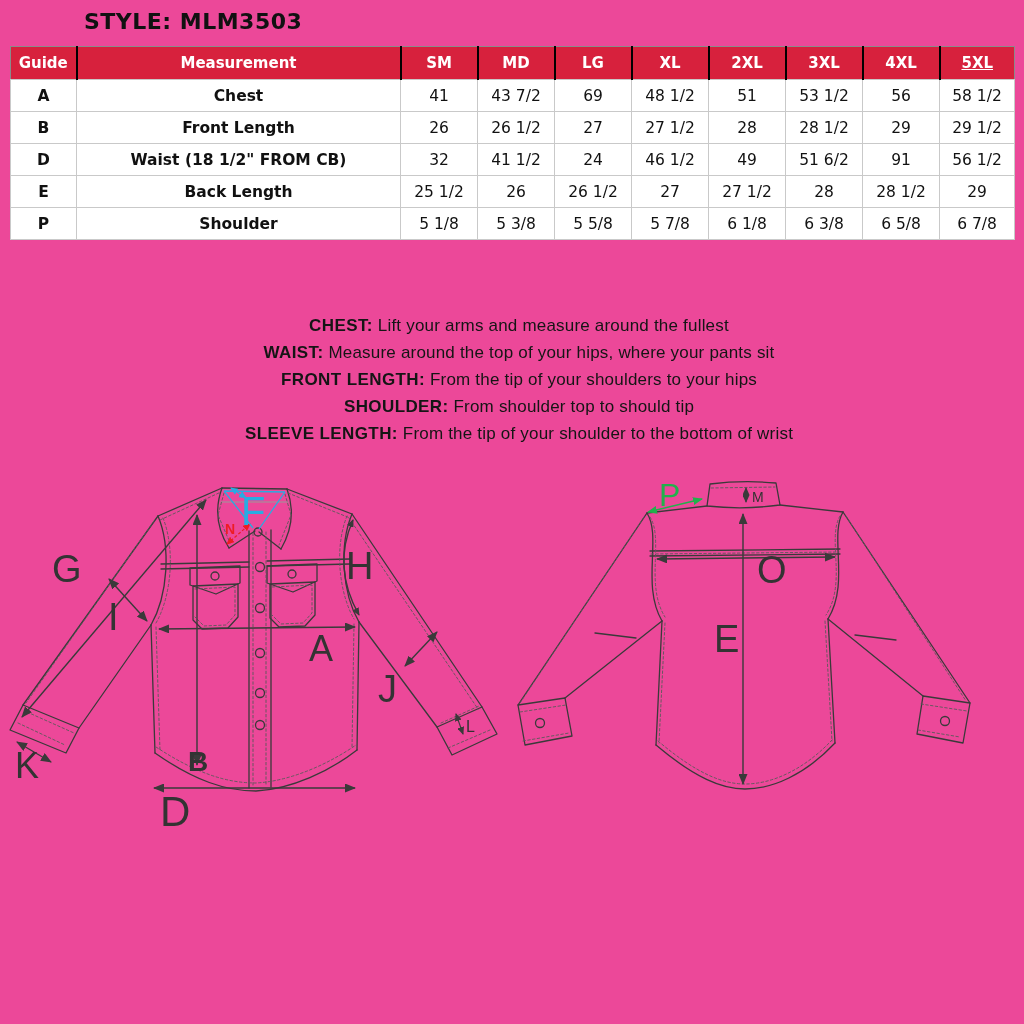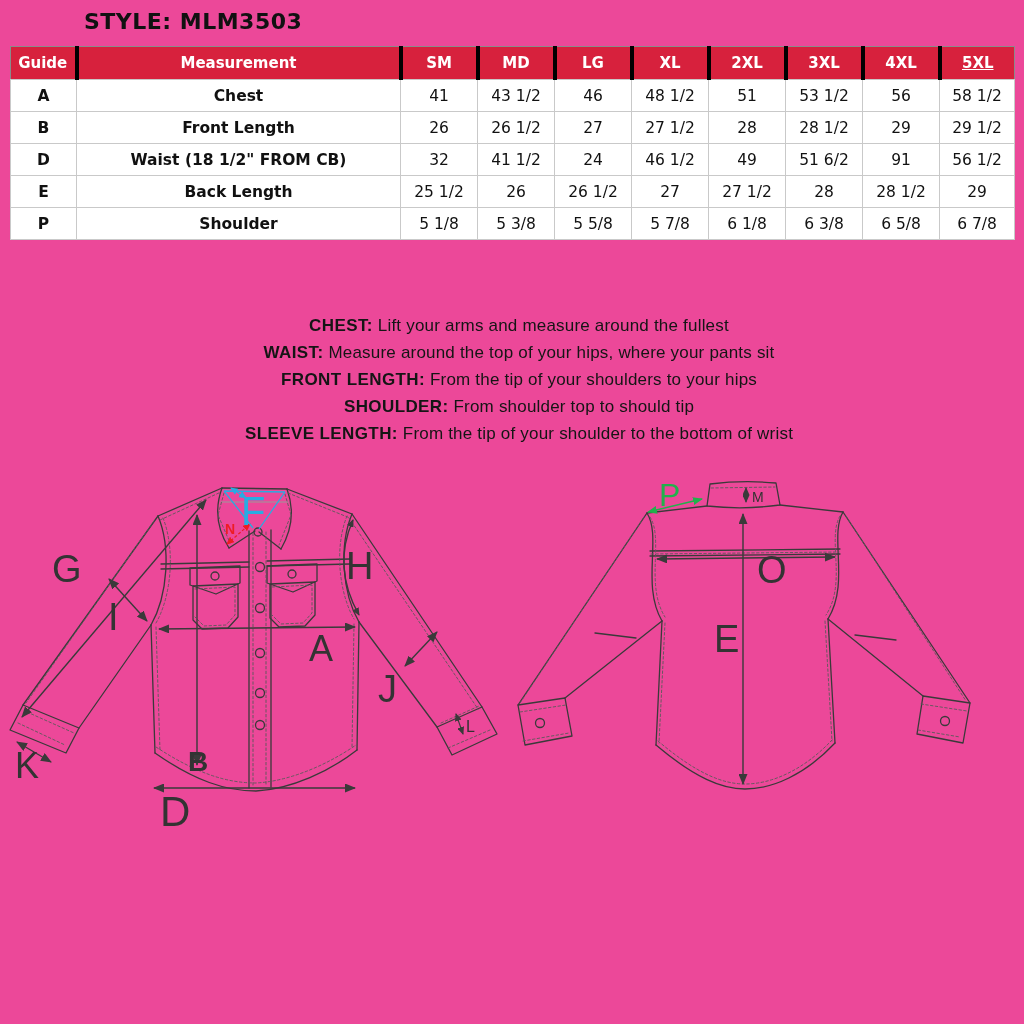--- a/index.html
+++ b/index.html
@@ -2,21 +2,21 @@
 <html><head>
 <meta charset="utf-8">
 <style>
   html,body{margin:0;padding:0;background:#fff;}
   .page{position:relative;width:1024px;height:1024px;background:#ec4899;overflow:hidden;
         font-family:"DejaVu Sans","Liberation Sans",sans-serif;color:#111;}
   .title{position:absolute;left:84px;top:9px;font-size:22px;font-weight:bold;letter-spacing:0.5px;}
   table.size{position:absolute;left:10px;top:46px;width:1004px;border-collapse:collapse;
              table-layout:fixed;border:1px solid #8a8a8a;}
   table.size th{background:#d7213d;color:#fff;font-size:15px;font-weight:bold;
-                height:30px;border-right:4px solid #000000;border-bottom:1px solid #c9c9c9;}
+                height:30px;border-right:2px solid #000000;border-bottom:1px solid #c9c9c9;}
   table.size th:last-child{border-right:none;text-decoration:underline;}
   table.size td{border:1px solid #c9c9c9;height:29px;text-align:center;font-size:15.5px;background:#fff;}
   table.size td.b{font-weight:bold;}
   .instructions{position:absolute;left:0;top:312px;width:1024px;text-align:center;
                 transform:translateX(7px);font-family:"Liberation Sans",sans-serif;}
   .instructions p{margin:0;font-size:17px;line-height:27px;color:#151515;letter-spacing:0.2px;}
   .instructions b{letter-spacing:0.4px;}
   svg text{font-family:"Liberation Sans",sans-serif;}
 </style>
 </head>
@@ -51,22 +51,22 @@
         <th>3XL</th>
         <th>4XL</th>
         <th>5XL</th>
       </tr>
     </thead>
     <tbody>
         <tr>
           <td class="b">A</td>
           <td class="b">Chest</td>
           <td>41</td>
-          <td>43 1/2</td>
-          <td>46</td>
+          <td>43 7/2</td>
+          <td>69</td>
           <td>48 1/2</td>
           <td>51</td>
           <td>53 1/2</td>
           <td>56</td>
           <td>58 1/2</td>
         </tr>
         <tr>
           <td class="b">B</td>
           <td class="b">Front Length</td>
           <td>26</td>

